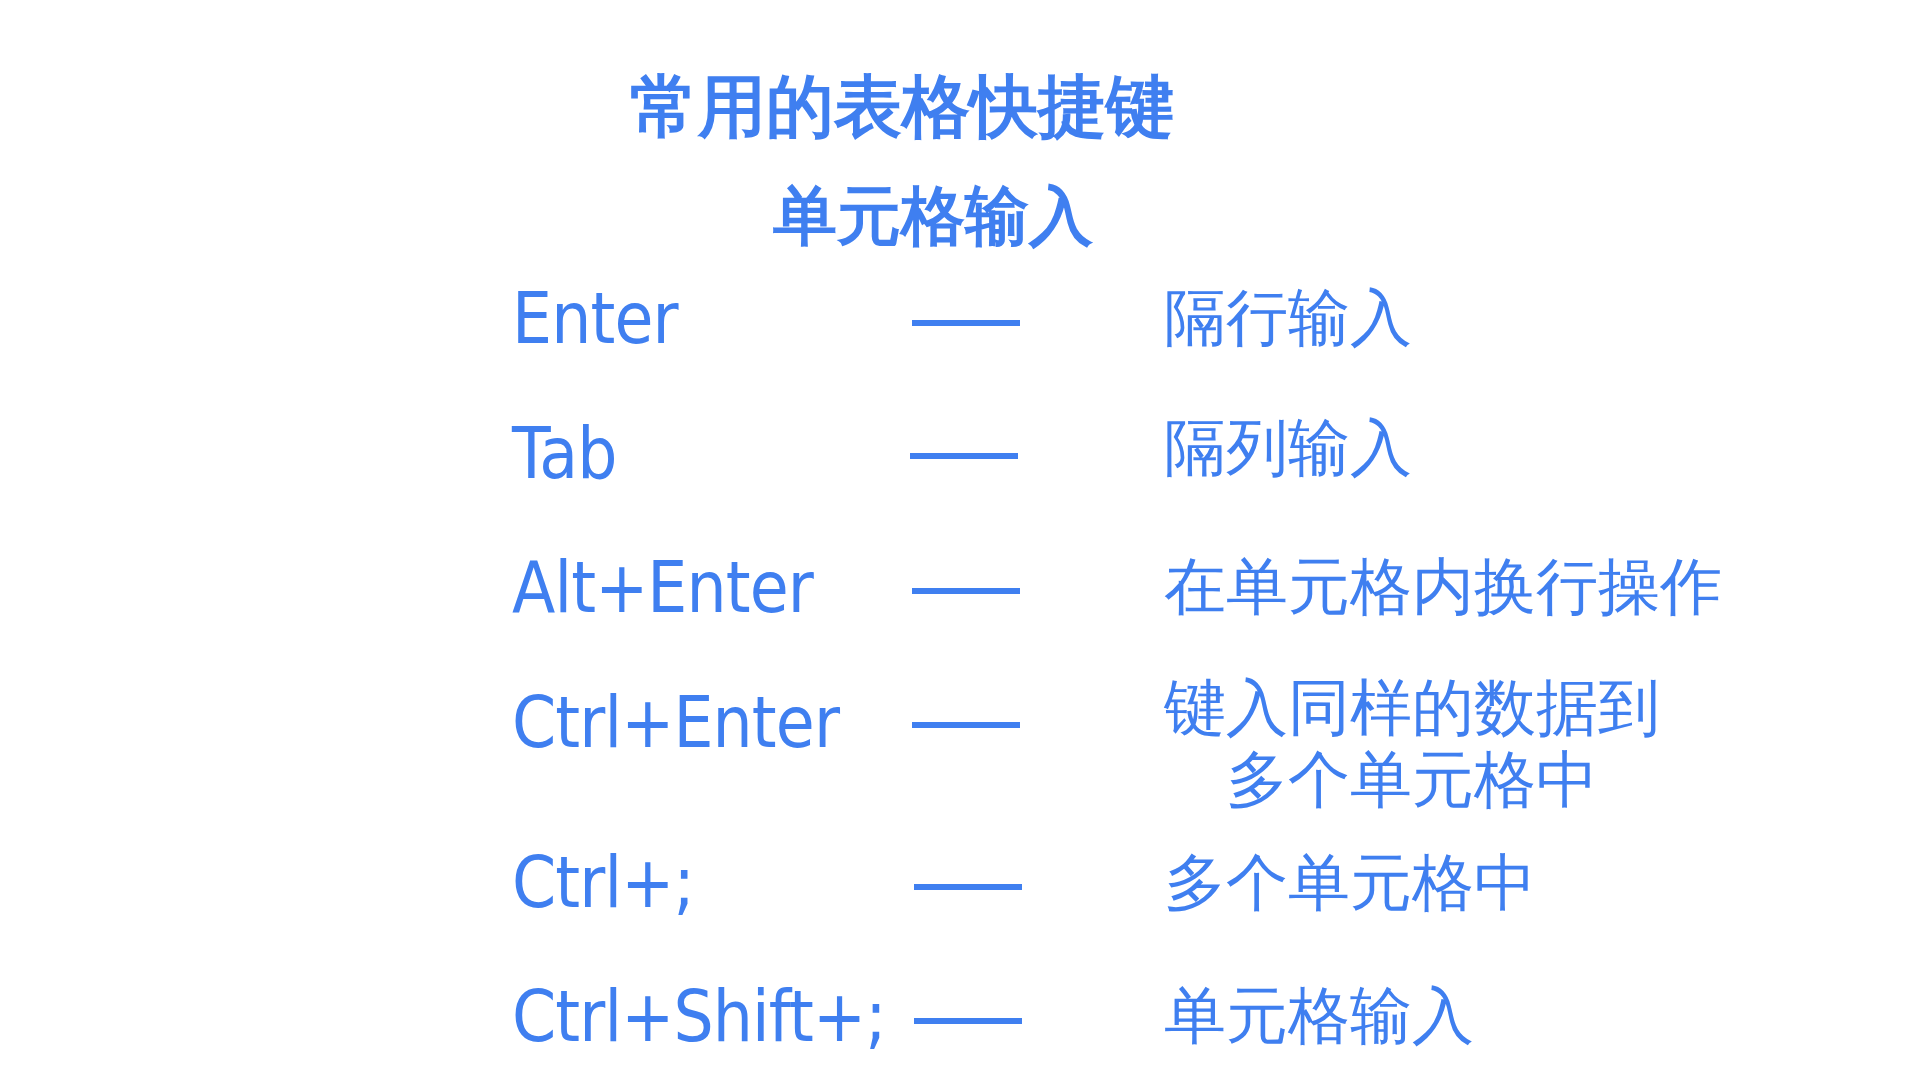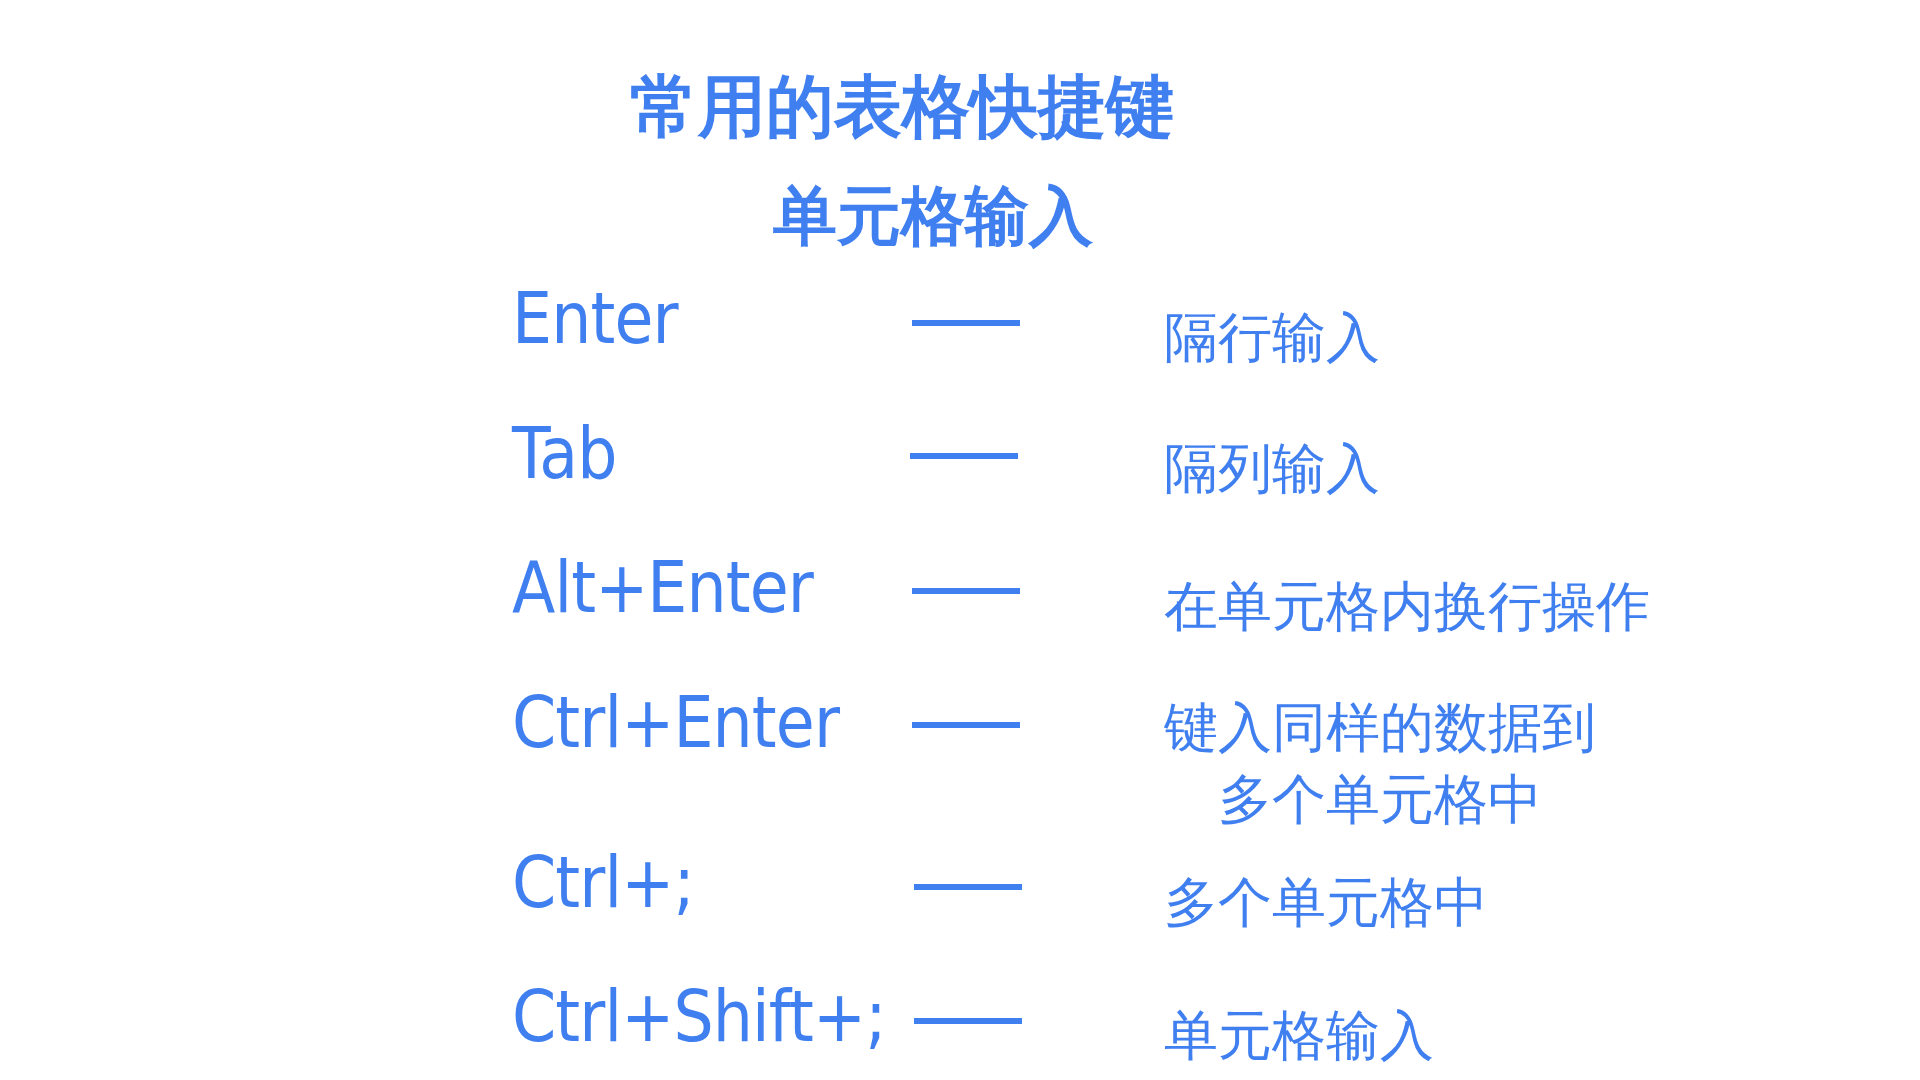--- a/index.html
+++ b/index.html
@@ -9,21 +9,21 @@
       color:#3f7ff0;
     }
     .title-inner { position:absolute; left:630px; top:62px; font-size:68px; font-weight:bold; line-height:90px; white-space:nowrap; }
     .subtitle { position:absolute; left:773px; top:178px; font-size:64px; font-weight:bold; line-height:76px; white-space:nowrap; }
     .key {
       position:absolute; left:512px; font-size:72px; line-height:80px; white-space:nowrap;
       font-family: "DejaVu Sans", sans-serif; letter-spacing:-1px;
       transform:scaleX(0.88); transform-origin:left center;
     }
     .dash { position:absolute; left:912px; width:108px; height:6px; background:#3f7ff0; }
-    .desc { position:absolute; left:1164px; font-size:54px; line-height:72px; white-space:nowrap;margin-top:20px; }
+    .desc { position:absolute; left:1164px; font-size:62px; line-height:72px; white-space:nowrap; }
     .desc .line { display:block; }
   </style>
 </head>
 <body>
 
 <div class="title-inner">常用的表格快捷键</div>
 <div class="subtitle">单元格输入</div>
 
 <div>
   <div class="key" style="top:278px;">Enter</div>

